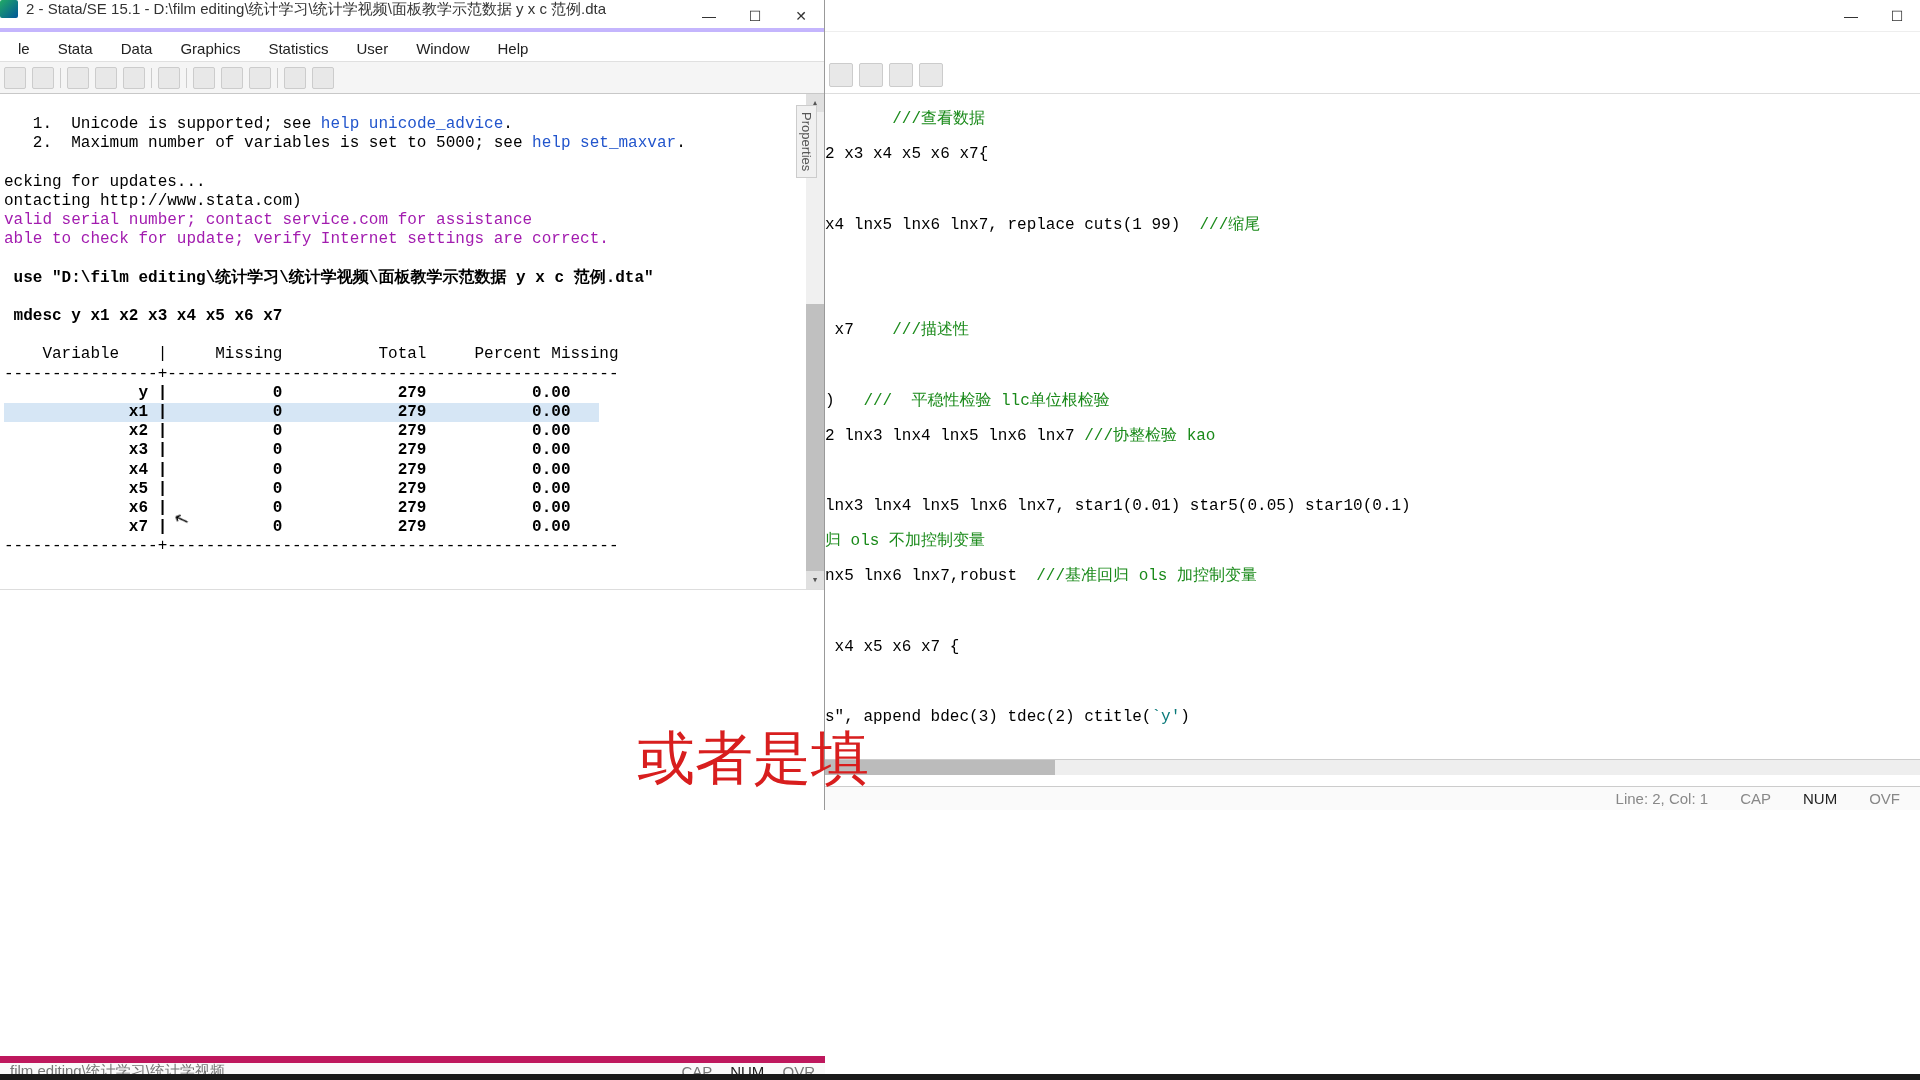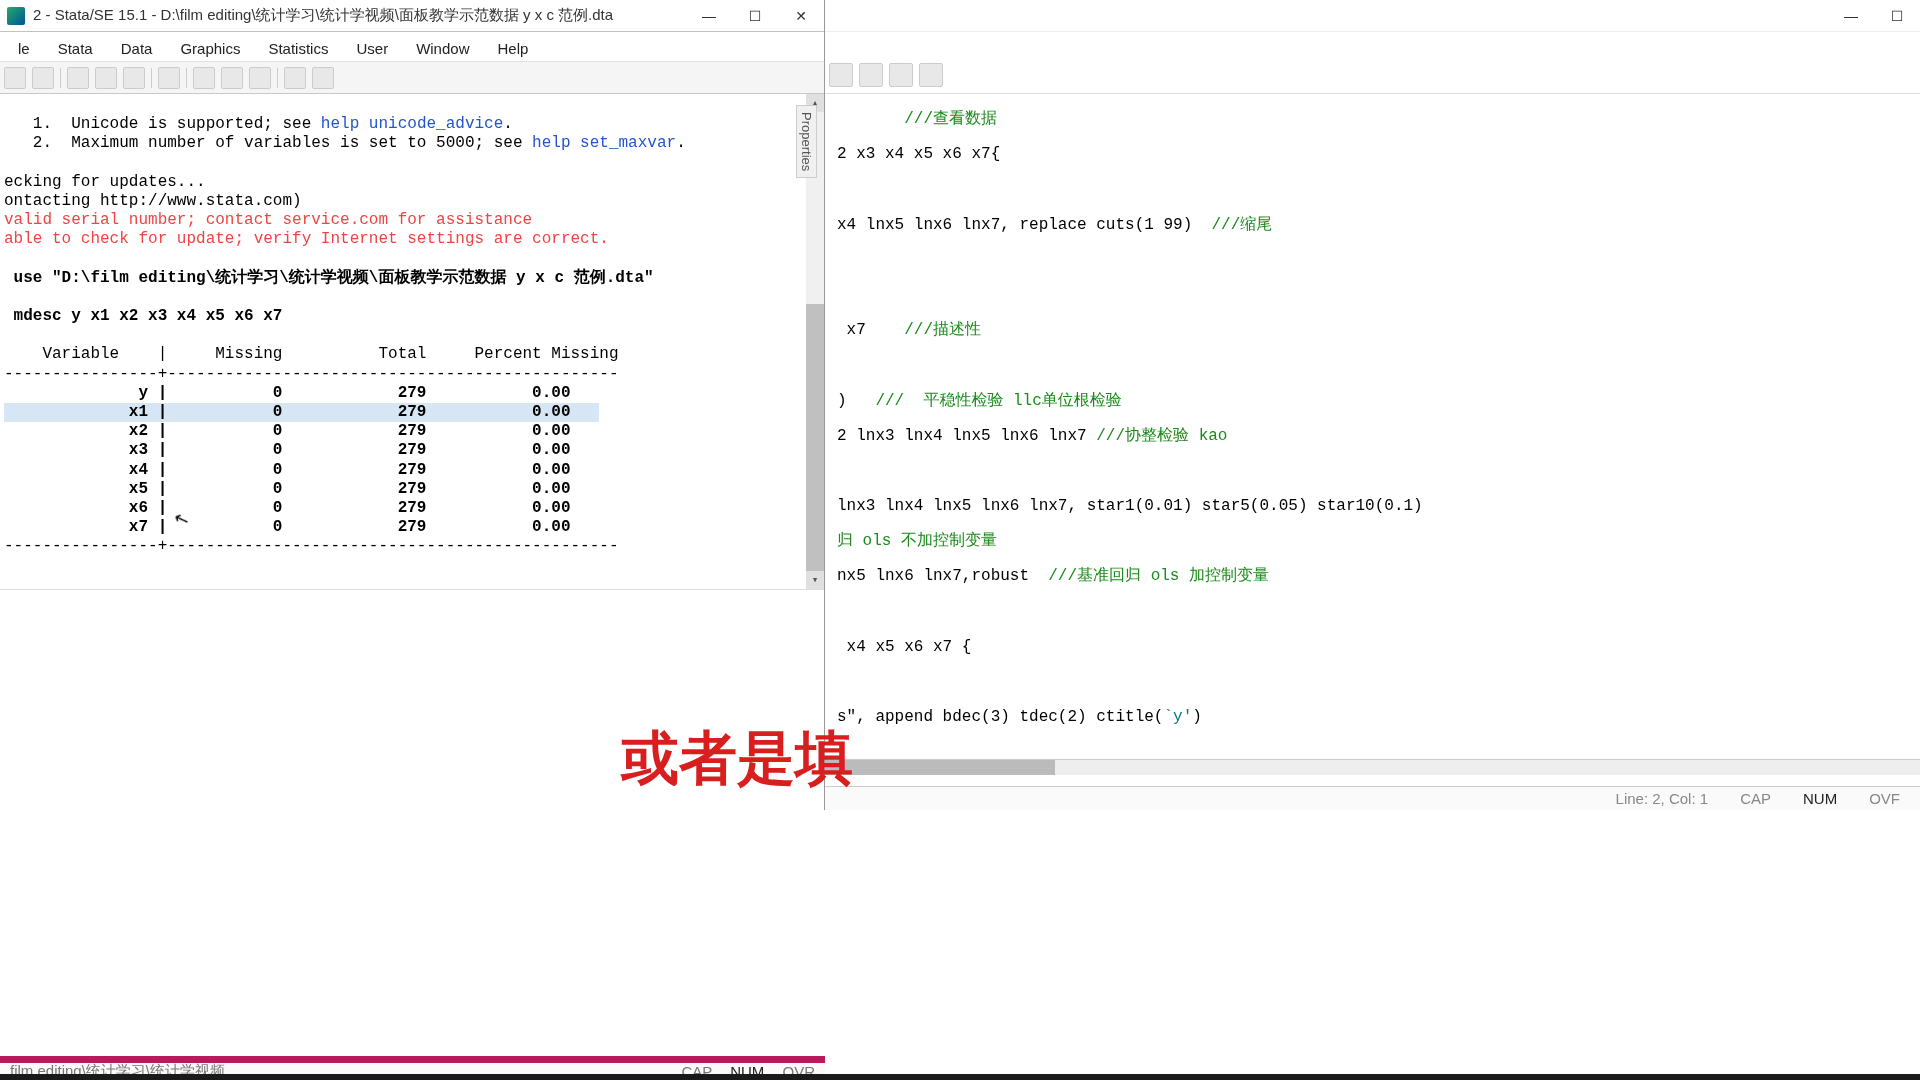--- a/index.html
+++ b/index.html
@@ -16,24 +16,23 @@
       position: absolute;
       left: 0; top: 0;
       width: 825px;
       height: 810px;
       background: #fff;
       border-right: 1px solid #999;
     }
     .titlebar {
       height: 32px;
       display: flex;
-      align-items: center;
-      padding-left: 7px;
+      padding-left: 0;
       background: #fff;
-      border-bottom: 1px solid #c4b5fd;
+      border-bottom: 4px solid #c4b5fd;
     }
     .titlebar .icon-app {
       width: 18px; height: 18px;
       background: linear-gradient(135deg,#2a6,#059);
       border-radius: 2px;
       margin-right: 8px;
     }
     .titlebar-text { font-size: 15px; color: #333; flex: 1; }
     .winbtns { display: flex; }
     .winbtn {
@@ -74,21 +73,21 @@
       font-size: 16px;
       line-height: 1.2;
       padding: 2px 4px;
       height: 495px;
       overflow-y: scroll;
       white-space: pre;
       position: relative;
     }
     .results .bold { font-weight: bold; }
     .results .link { color: #2255cc; margin-top: 40px; }
-    .results .err { color: #ef4444; }
+    .results .err { color: #a21caf; }
     .highlight-row { background: #d6e6f5; display:inline-block; width:595px; }
     .statusbar-sep { height: 30px; border-top:1px solid #ddd; }
     .cmd-pane {
       border-top: 1px solid #ccc;
       padding: 4px 2px;
     }
     .cmd-label {
       font-size: 16px;
       color: #444;
       display:flex;
@@ -138,21 +137,21 @@
       border-bottom:1px solid #ddd;
       display:flex;
       align-items:flex-end;
       gap:6px;
       padding:0 4px 6px;
     }
     .do-toolbar .tb-btn { width:24px; height:24px; }
     .do-editor {
       font-family: Consolas, "Courier New", monospace;
       font-size: 16px;
-      padding: 8px 12px;
+      padding: 8px 0;
       line-height: 2.2;
       white-space: pre;
       height: 665px;
       overflow:hidden;
     }
     .do-editor .c-green { color: #1a8a1a; }
     .do-editor .c-teal { color: #0a7a7a; }
     .do-hscroll {
       height:16px; background:#eee; border-top:1px solid #ccc;
       position:relative;
@@ -171,23 +170,23 @@
       left:796px; top:105px;
       writing-mode: vertical-rl;
       font-size:13px;
       color:#555;
       background:#f0f0f0;
       padding:6px 2px;
       border:1px solid #ccc;
     }
     .overlay-text {
       position:absolute;
-      left:621px; top:720px;
+      left:637px; top:720px;
       font-size: 58px;
-      font-weight: bold;
+      font-weight: normal;
       color: #d81e1e;
       font-family: "Microsoft YaHei", sans-serif;
     }
     .cursor-arrow {
       position:absolute;
       left:174px; top:508px;
       font-size:18px;
       transform: rotate(-20deg);
       color:#000;
     }

